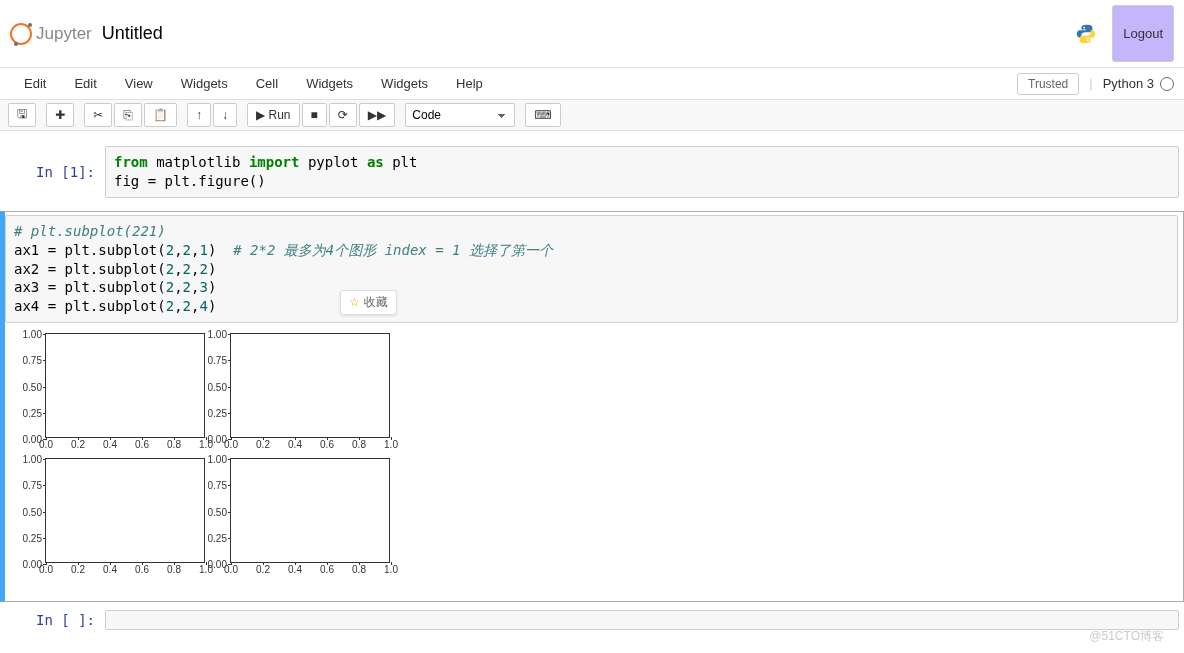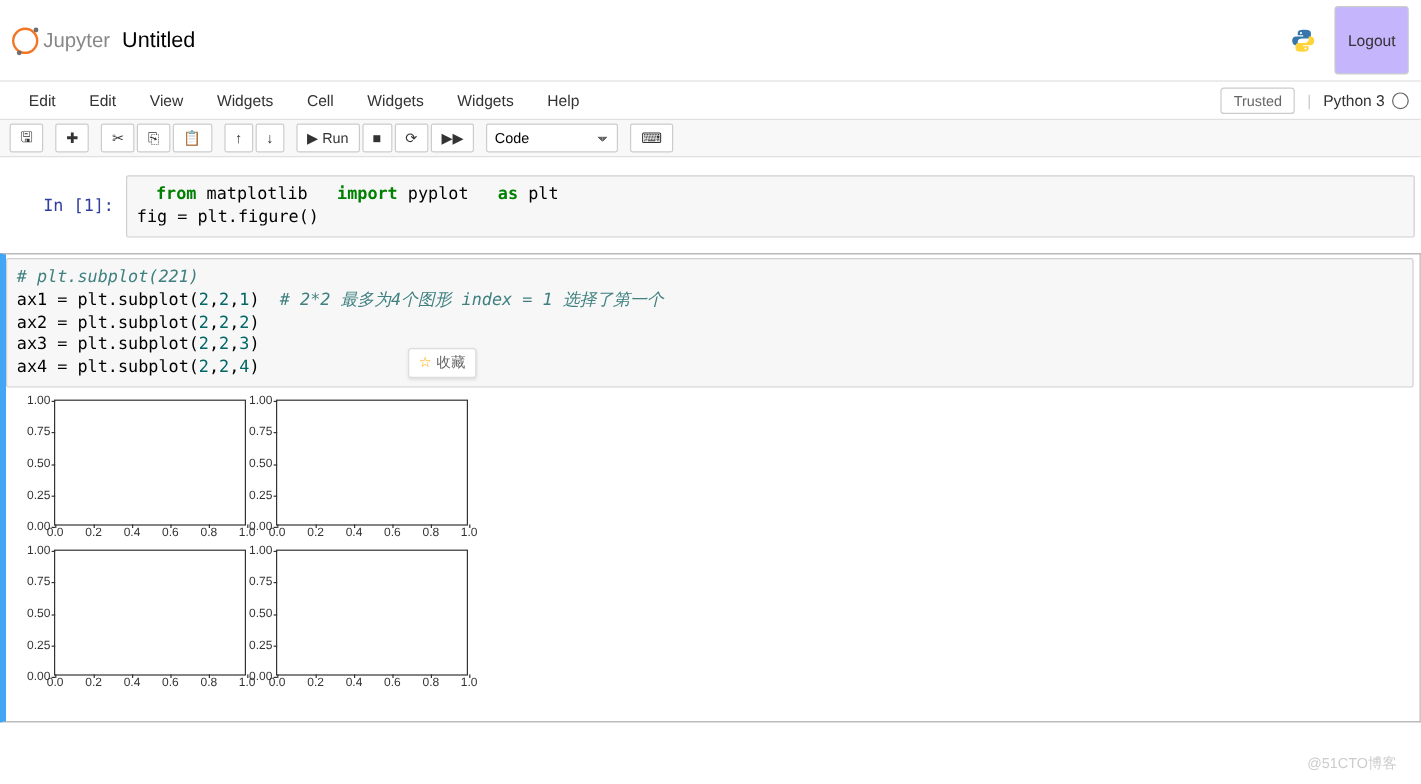--- a/index.html
+++ b/index.html
@@ -25,21 +25,21 @@
 .toolbar { display: flex; align-items: center; padding: 3px 8px; border-bottom: 1px solid #e0e0e0; gap: 2px; background: #f8f8f8; }
 .tb-btn { padding: 4px 8px; border: 1px solid #ccc; border-radius: 2px; background: #fff; cursor: pointer; font-size: 12px; min-width: 24px; height: 24px; display: flex; align-items: center; justify-content: center; color: #333; }
 .tb-sep { width: 6px; }
 .tb-select { height: 24px; border: 1px solid #ccc; border-radius: 2px; padding: 0 20px 0 6px; font-size: 12px; background: #fff; min-width: 110px; appearance: none; background-image: linear-gradient(45deg, transparent 50%, #666 50%), linear-gradient(135deg, #666 50%, transparent 50%); background-position: calc(100% - 12px) 10px, calc(100% - 8px) 10px; background-size: 4px 4px; background-repeat: no-repeat; }
 .notebook { padding: 10px 0; }
 .cell { display: flex; margin: 2px 0; padding: 3px 5px; align-items: center; }
 .cell.selected { border-left: 5px solid #42a5f5; border-top: 1px solid #ababab; border-right: 1px solid #ababab; border-bottom: 1px solid #ababab; padding-left: 0; }
 .prompt { width: 100px; text-align: right; padding: 5px 10px 5px 5px; font-family: monospace; font-size: 14px; color: #303f9f; flex-shrink: 0; }
 .input-area { flex: 1; }
 .code-box { border: 1px solid #cfcfcf; border-radius: 2px; background: #f7f7f7; padding: 6px 8px; font-family: Consolas, Monaco, monospace; font-size: 14px; line-height: 1.35; white-space: pre; overflow-x: auto; }
-.kw-green { color: #008000; font-weight: bold; margin-left: 16px; }
+.kw-green { color: #008000; font-weight: bold; }
 .num { color: #006666; }
 .comment-cyan { color: #408080; font-style: italic; }
 .output-area { padding: 5px 0; }
 .subplot-output { position: relative; width: 410px; height: 265px; margin-left: 0; }
 .mini-plot { position: absolute; border: 1px solid #333; background: #fff; }
 .mini-plot.p1 { left: 40px; top: 5px; width: 160px; height: 105px; }
 .mini-plot.p2 { left: 225px; top: 5px; width: 160px; height: 105px; }
 .mini-plot.p3 { left: 40px; top: 130px; width: 160px; height: 105px; }
 .mini-plot.p4 { left: 225px; top: 130px; width: 160px; height: 105px; }
 .ytick { position: absolute; right: 100%; margin-right: 4px; font-size: 10px; color: #333; transform: translateY(-50%); font-family: sans-serif; }
@@ -250,16 +250,22 @@
               <span class="xtick" style="left: 128px;">0.8</span>
               <div class="tickm" style="bottom: -3px; height: 3px; width: 1px; left: 128px;"></div>
               <span class="xtick" style="left: 160px;">1.0</span>
               <div class="tickm" style="bottom: -3px; height: 3px; width: 1px; left: 160px;"></div>
             </div>
           </div>
       </div>
     </div>
   </div>
 
+  <div class="cell">
+    <div class="prompt">In  [ ]:</div>
+    <div class="input-area">
+      <div class="code-box" id="code3" style="min-height:20px"></div>
+    </div>
+  </div>
 
 </div>
 
 <div class="watermark">@51CTO博客</div>
 
 </body></html>

